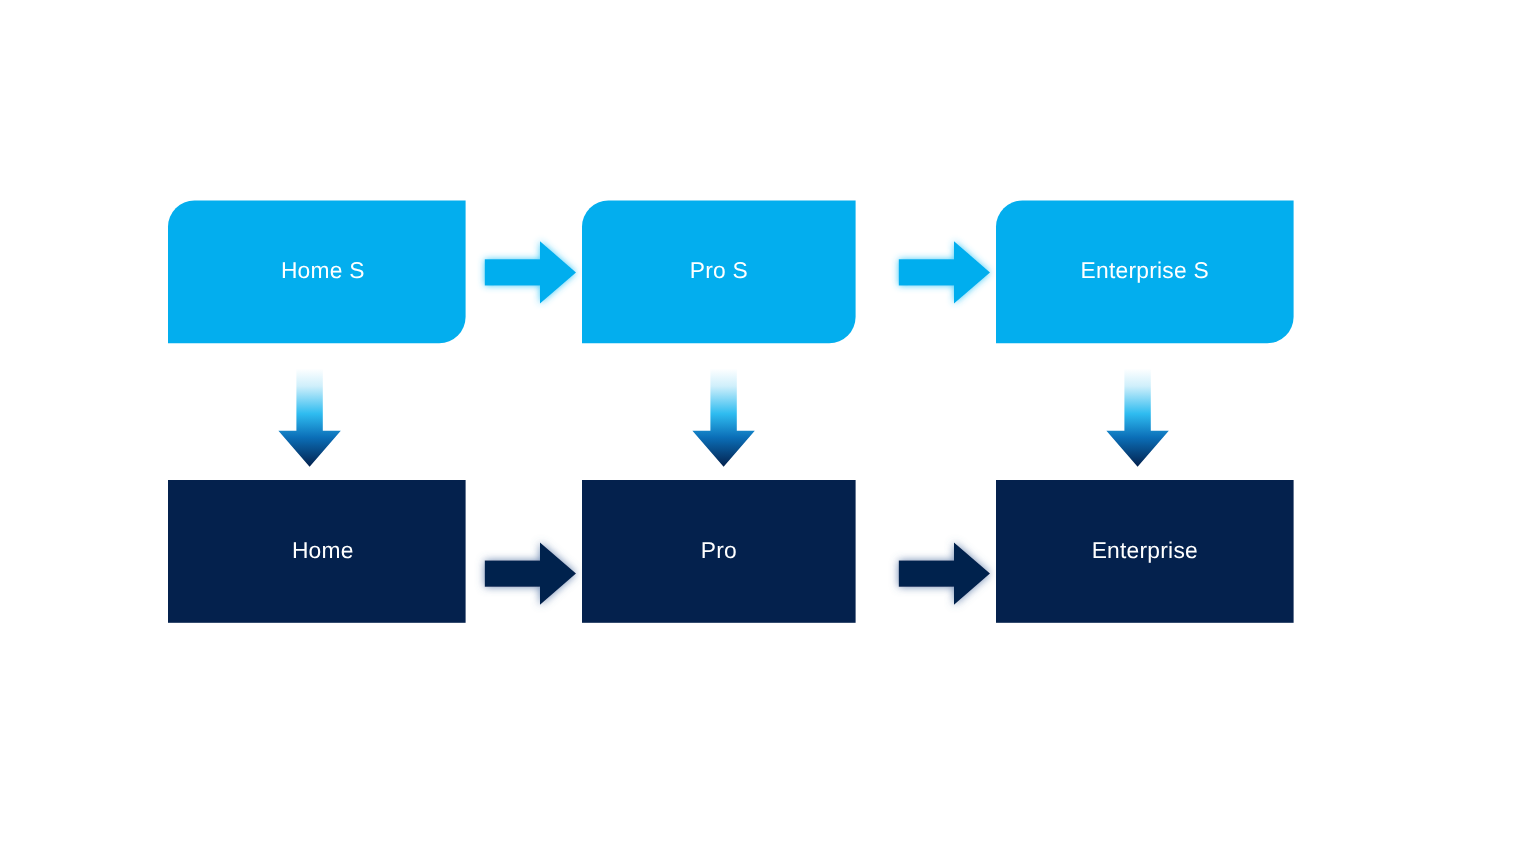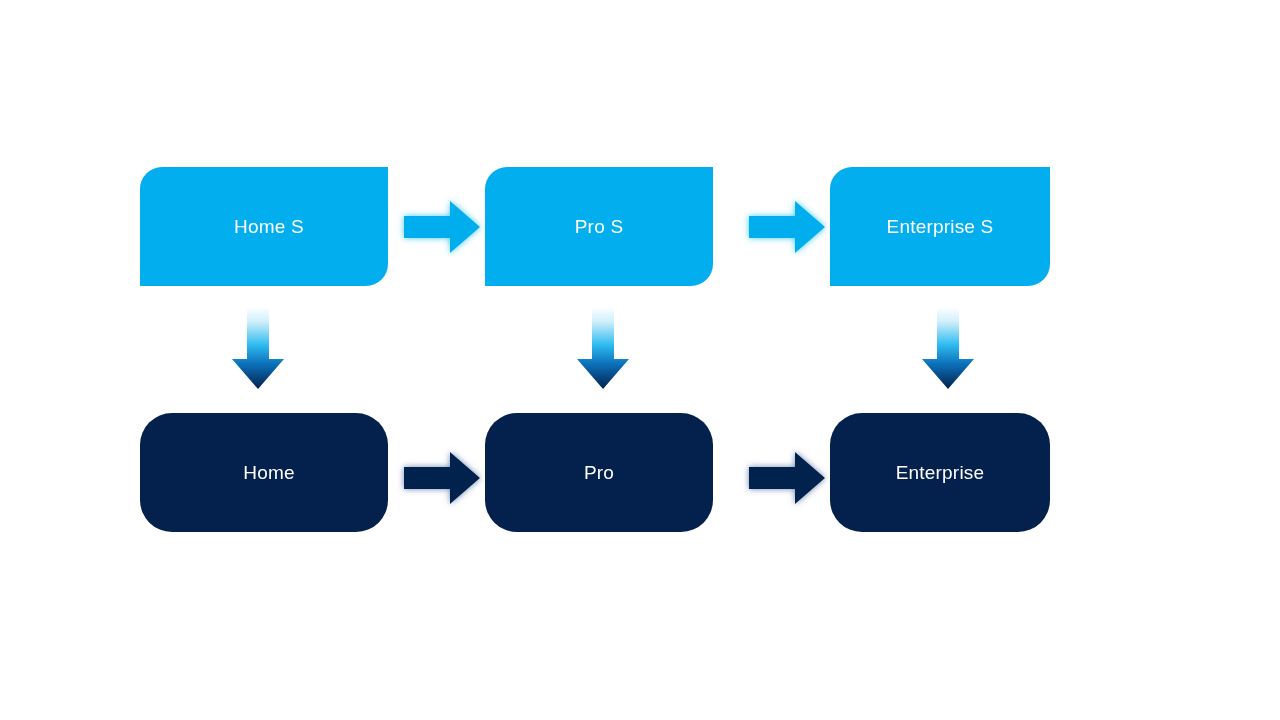--- a/index.html
+++ b/index.html
@@ -43,25 +43,25 @@
   }
 
   .node.product {
     background: #04214D;
     border-radius: 0;
   }
 
   
   .node.r1 { top: 167px; height: 119px; }
   
-  .node.r2 { top: 413px; height: 119px; border-radius: 32px; }
+  .node.r2 { top: 400px; height: 119px; }
 
   .col1 { left: 140px; width: 248px; padding-left: 10px; }
   .col2 { left: 485px; width: 228px; }
-  .col3 { left: 830px; width: 220px; }
+  .col3 { left: 830px; width: 248px; }
 
   
   .h-arrow {
     position: absolute;
     width: 84px;
     height: 62px;
   }
   .h-arrow svg { display: block; width: 100%; height: 100%; overflow: visible; }
 
   .h-arrow.r1 { top: 196px; }

